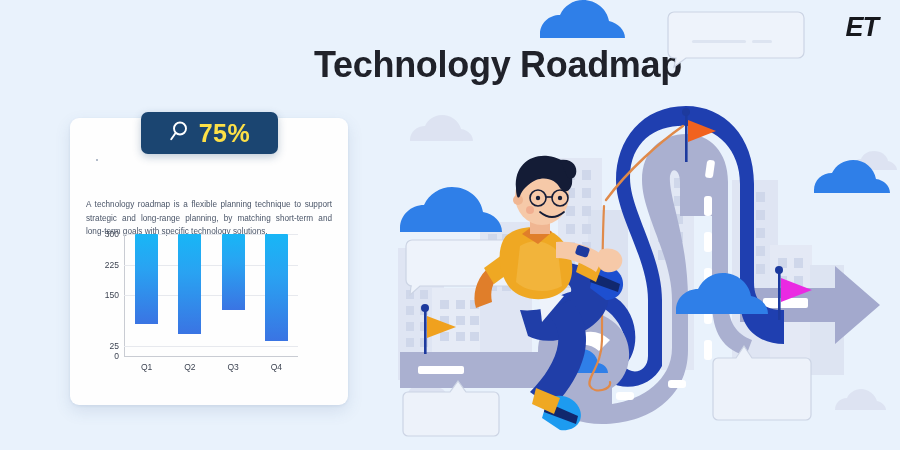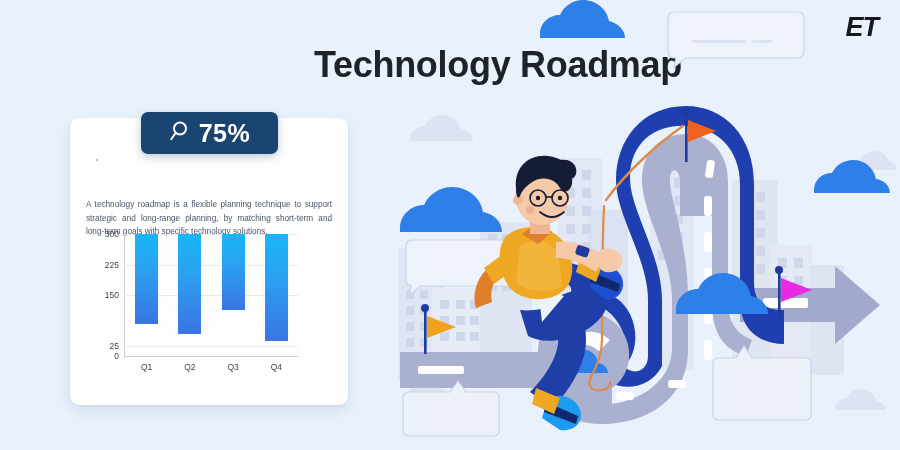--- a/index.html
+++ b/index.html
@@ -44,21 +44,21 @@
   .badge{
     position:absolute;left:141px;top:112px;
     width:137px;height:42px;
     background:#1b4571;border-radius:7px;
     display:flex;align-items:center;justify-content:center;
     gap:9px;
     box-shadow:0 3px 8px rgba(27,69,113,.28);
   }
   .badge .mag{display:block;}
   .badge-val{
-    color:#ffffff;font-size:25px;font-weight:bold;letter-spacing:.5px;
+    color:#fde047;font-size:25px;font-weight:bold;letter-spacing:.5px;
   }
 
   
   .card-text{
     position:absolute;left:16px;top:52px;width:246px;
     font-size:8.2px;line-height:13.5px;
     color:#4a5568;text-align:justify;
     font-family:"Liberation Sans", sans-serif;
     margin-top:28px;
   }

